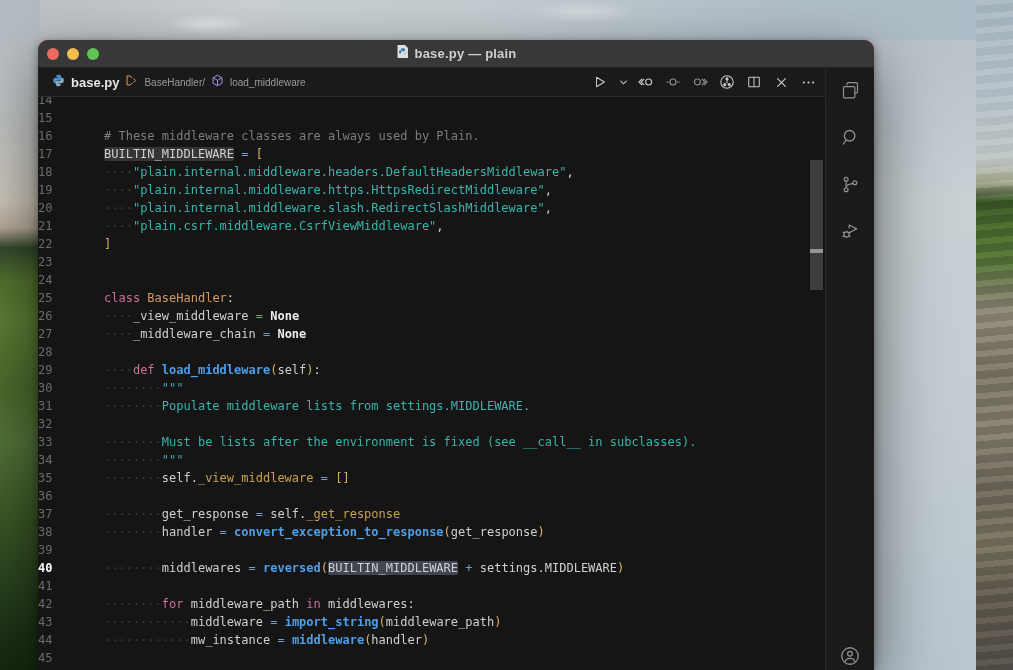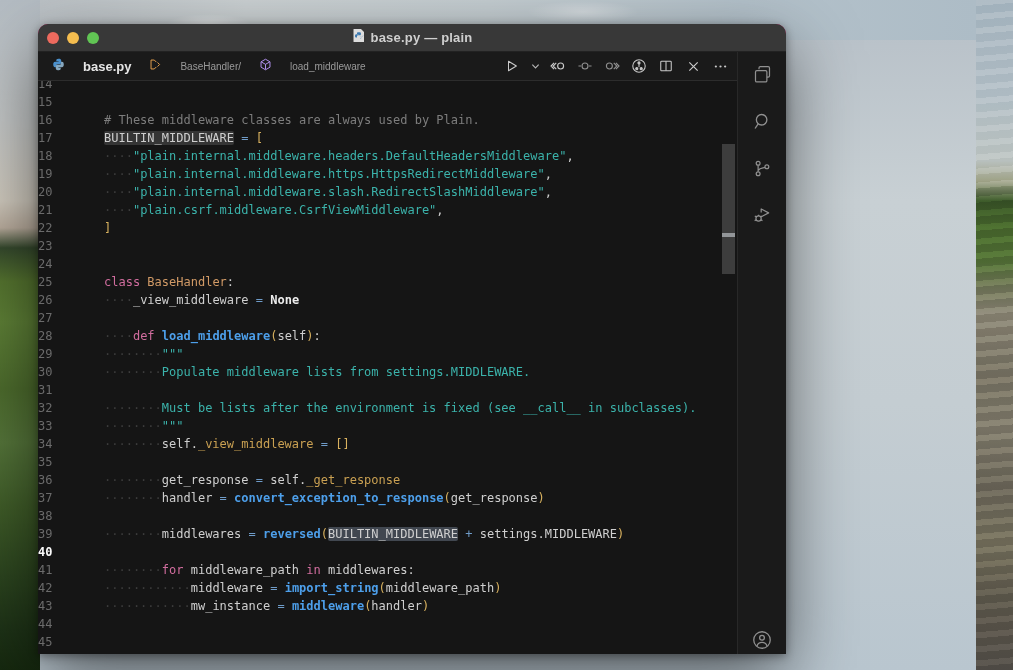--- a/index.html
+++ b/index.html
@@ -30,21 +30,21 @@
     background:repeating-linear-gradient(175deg, rgba(255,255,255,.07) 0 6px, rgba(0,0,0,.10) 6px 14px);
     mix-blend-mode:overlay; }
   .wall-top { left:40px; right:37px; height:40px; top:0;
     background:linear-gradient(90deg,#bcc2c6 0%,#ccd2d4 22%,#c5ced2 48%,#b4c2cb 75%,#adbcc6 100%); }
   .wall-top::after{ content:""; position:absolute; inset:0;
     background:radial-gradient(60px 14px at 18% 60%, rgba(255,255,255,.5), transparent 70%),
                radial-gradient(80px 16px at 58% 30%, rgba(255,255,255,.35), transparent 70%); }
 
   
   .window {
-    position:absolute; left:38px; top:24px; width:748px; height:630px;
+    position:absolute; left:38px; top:40px; width:836px; height:630px;
     border-radius:10px 10px 0 0; overflow:hidden;
     box-shadow:0 25px 70px rgba(0,0,0,.55), 0 2px 10px rgba(0,0,0,.4);
     background:#be185d;
   }
   .titlebar {
     height:28px; background:#383838; display:flex; align-items:center;
     position:relative; border-bottom:1px solid #222;
   }
   .lights { display:flex; gap:8px; margin-left:9px; }
   .light { width:12px; height:12px; border-radius:50%; }
@@ -53,21 +53,21 @@
   .title-text { color:#cfcfcf; font-size:13px; font-weight:700; letter-spacing:.2px; }
 
   .content-row { display:flex; height:602px; }
   .main-col { flex:1; display:flex; flex-direction:column; min-width:0; }
 
   
   .tabbar {
     height:29px; background:#1a1a1a; border-bottom:1px solid #2c2c2c;
     display:flex; align-items:center; padding:0 8px 0 14px; gap:8px;
   }
-  .crumb { display:flex; align-items:center; gap:18px; min-width:0; flex:1; }
+  .crumb { display:flex; align-items:center; gap:6px; min-width:0; flex:1; }
   .crumb .fname { color:#e6e6e6; font-size:13px; font-weight:700; }
   .crumb .path  { color:#9a9a9a; font-size:12.5px; white-space:nowrap; }
   .crumb .seg   { color:#9a9a9a; font-size:10px; white-space:nowrap; }
   .actions { display:flex; align-items:center; gap:9px; }
   .abtn { display:flex; align-items:center; justify-content:center; width:18px; height:20px; }
   .abtn svg { display:block; }
   .abtn.narrow { width:10px; }
 
   
   .editor { position:relative; flex:1; background:#151515; overflow:hidden; }
@@ -262,20 +262,21 @@
             <div class="row"><span class="p hl1">BUILTIN_MIDDLEWARE</span><span class="p"> </span><span class="o">=</span><span class="p"> </span><span class="b">[</span></div>
             <div class="row"><span class="guide" style="left: 0px;"></span><span class="w">····</span><span class="s">"plain.internal.middleware.headers.DefaultHeadersMiddleware"</span><span class="p">,</span></div>
             <div class="row"><span class="guide" style="left: 0px;"></span><span class="w">····</span><span class="s">"plain.internal.middleware.https.HttpsRedirectMiddleware"</span><span class="p">,</span></div>
             <div class="row"><span class="guide" style="left: 0px;"></span><span class="w">····</span><span class="s">"plain.internal.middleware.slash.RedirectSlashMiddleware"</span><span class="p">,</span></div>
             <div class="row"><span class="guide" style="left: 0px;"></span><span class="w">····</span><span class="s">"plain.csrf.middleware.CsrfViewMiddleware"</span><span class="p">,</span></div>
             <div class="row"><span class="b">]</span></div>
             <div class="row"></div>
             <div class="row"></div>
             <div class="row"><span class="k">class </span><span class="t">BaseHandler</span><span class="p">:</span></div>
             <div class="row"><span class="guide" style="left: 0px;"></span><span class="w">····</span><span class="p">_view_middleware </span><span class="o">=</span><span class="p"> </span><span class="n">None</span></div>
+            <div class="row"><span class="guide" style="left: 0px;"></span><span class="w">····</span><span class="p">_middleware_chain </span><span class="o">=</span><span class="p"> </span><span class="n">None</span></div>
             <div class="row"><span class="guide" style="left: 0px;"></span></div>
             <div class="row"><span class="guide" style="left: 0px;"></span><span class="w">····</span><span class="k">def </span><span class="f">load_middleware</span><span class="b">(</span><span class="p">self</span><span class="b">)</span><span class="p">:</span></div>
             <div class="row"><span class="guide" style="left: 0px;"></span><span class="guide" style="left: 28.896px;"></span><span class="w">········</span><span class="s">"""</span></div>
             <div class="row"><span class="guide" style="left: 0px;"></span><span class="guide" style="left: 28.896px;"></span><span class="w">········</span><span class="s">Populate middleware lists from settings.MIDDLEWARE.</span></div>
             <div class="row"><span class="guide" style="left: 0px;"></span><span class="guide" style="left: 28.896px;"></span></div>
             <div class="row"><span class="guide" style="left: 0px;"></span><span class="guide" style="left: 28.896px;"></span><span class="w">········</span><span class="s">Must be lists after the environment is fixed (see __call__ in subclasses).</span></div>
             <div class="row"><span class="guide" style="left: 0px;"></span><span class="guide" style="left: 28.896px;"></span><span class="w">········</span><span class="s">"""</span></div>
             <div class="row"><span class="guide" style="left: 0px;"></span><span class="guide" style="left: 28.896px;"></span><span class="w">········</span><span class="p">self.</span><span class="a">_view_middleware</span><span class="p"> </span><span class="o">=</span><span class="p"> </span><span class="b">[]</span></div>
             <div class="row"><span class="guide" style="left: 0px;"></span><span class="guide" style="left: 28.896px;"></span></div>
             <div class="row"><span class="guide" style="left: 0px;"></span><span class="guide" style="left: 28.896px;"></span><span class="w">········</span><span class="p">get_response </span><span class="o">=</span><span class="p"> self.</span><span class="a">_get_response</span></div>

